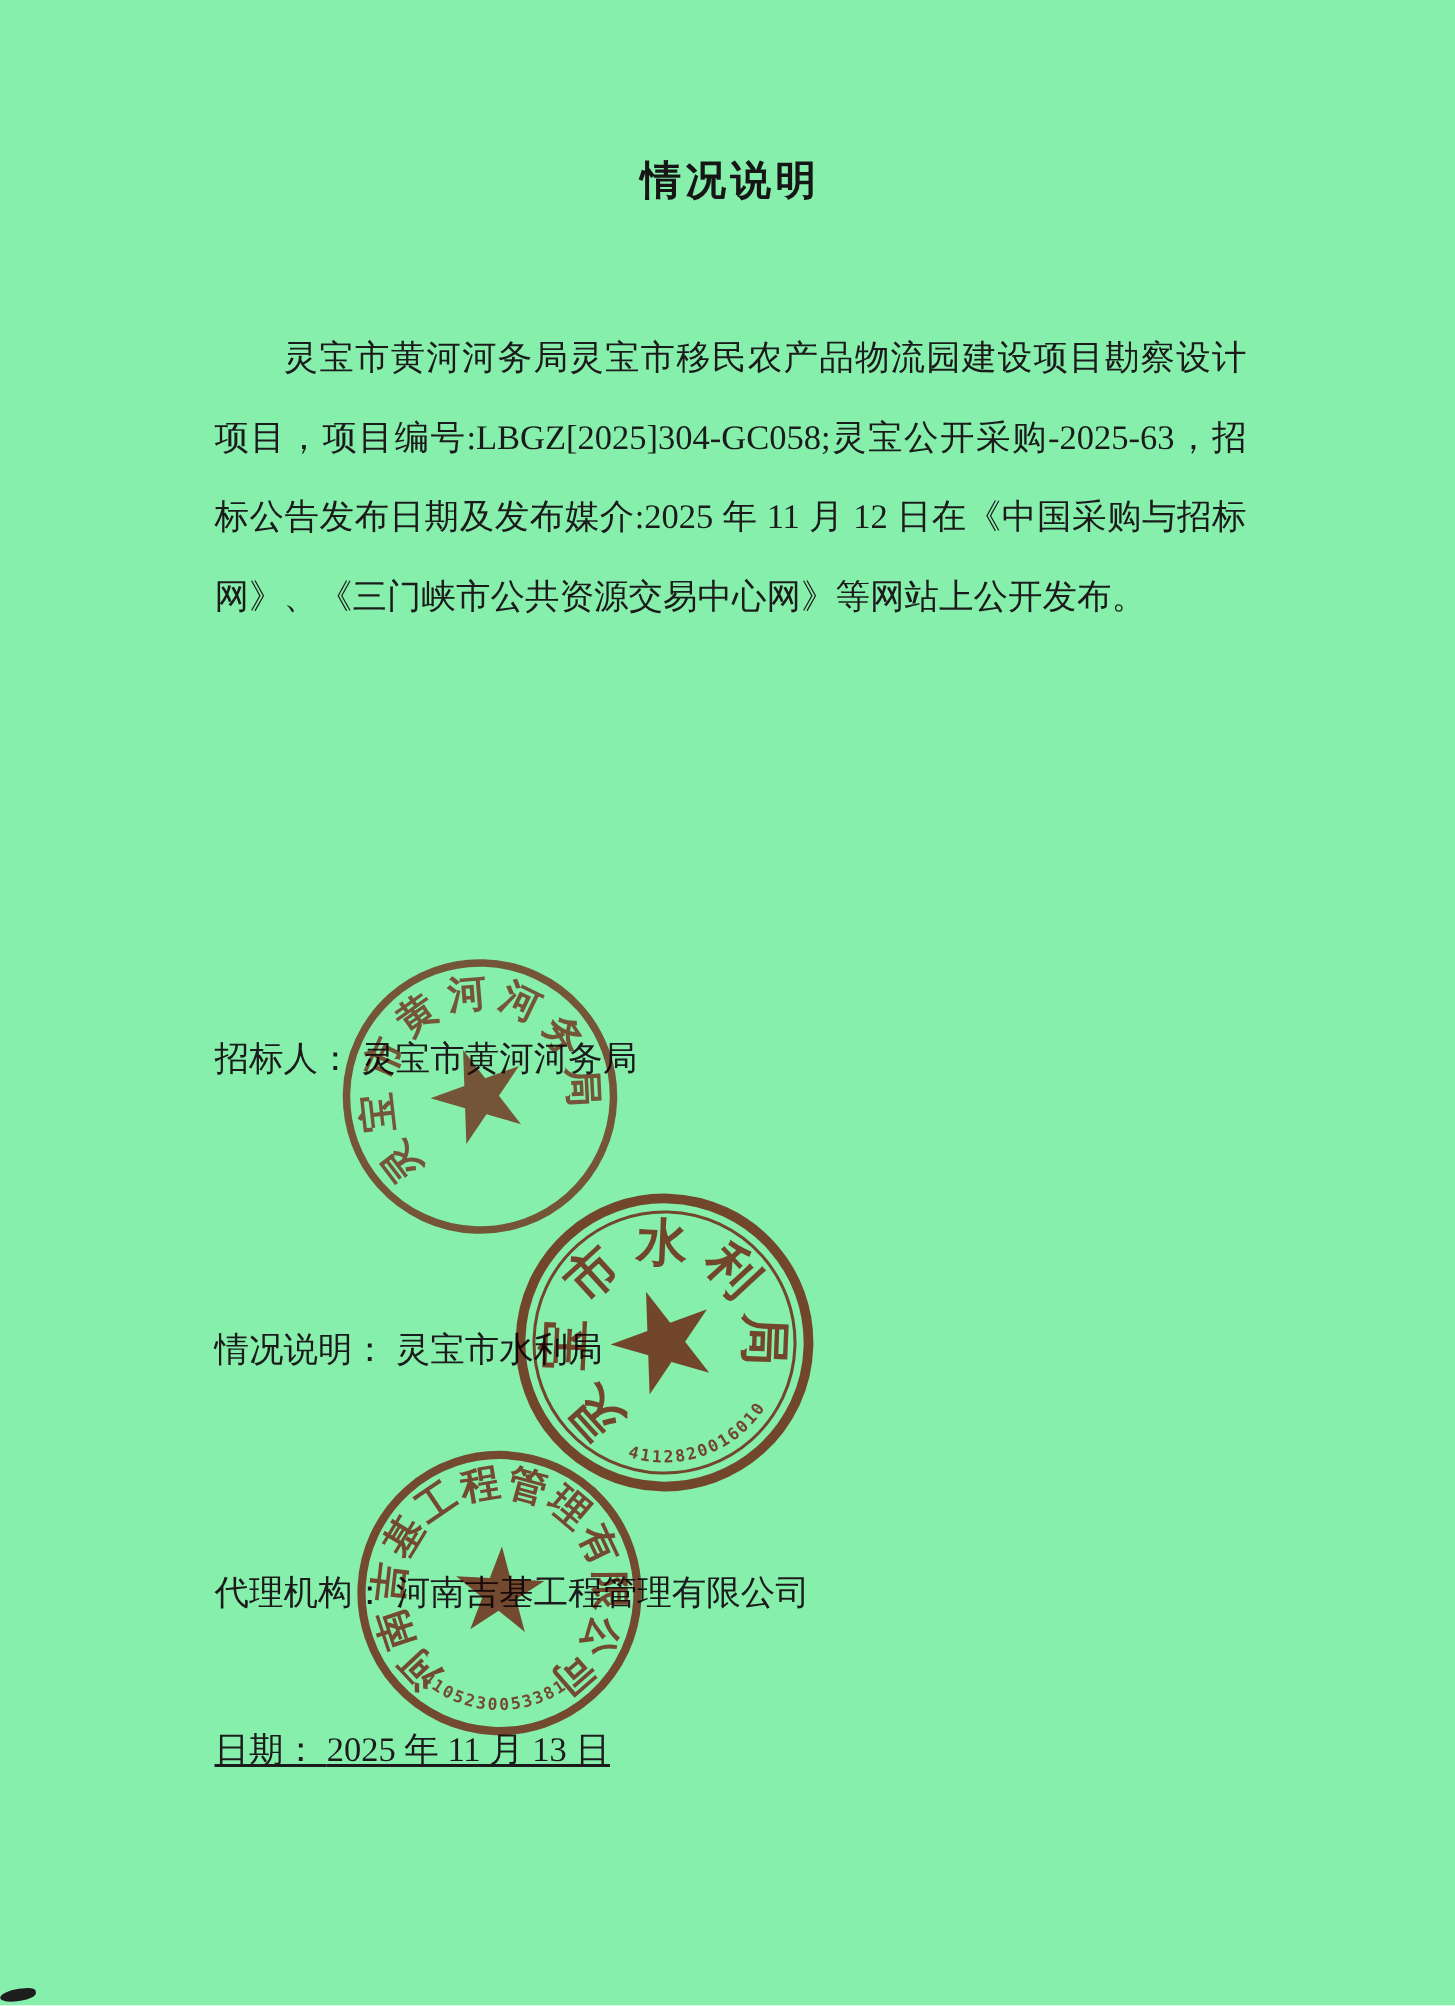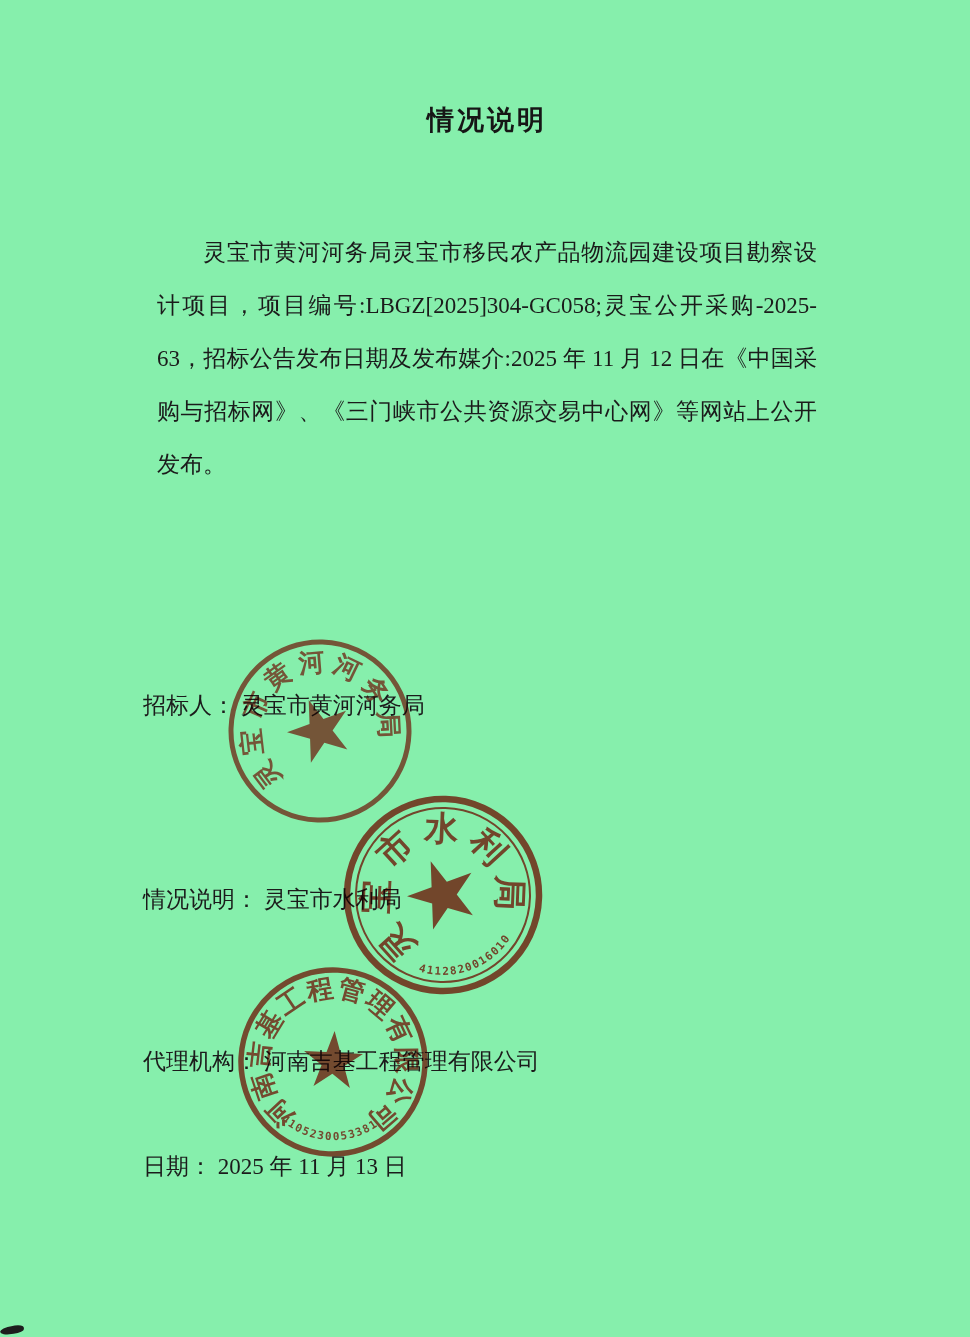--- a/index.html
+++ b/index.html
@@ -20,40 +20,40 @@
     font-weight:bold;
     font-size:27px;
     letter-spacing:3px;
     color:#161616;
   }
   .doc-body{
     position:absolute;
     left:143px;top:212px;width:688px;
   }
   .doc-body p{
-    margin:14px;
+    margin:0;
     font-size:23px;
     line-height:53px;
     text-align:justify;
     text-justify:inter-ideograph;
     text-indent:2em;
     color:#1b1b1b;
   }
   .sig-line{
     position:absolute;
     left:143px;
     font-size:23px;
     line-height:32px;
     white-space:nowrap;
     color:#1b1b1b;
   }
   .sig-bidder{top:690px;}
   .sig-supervisor{top:884px;}
   .sig-agency{top:1046px;}
-  .sig-date{top:1151px;}
+  .sig-date{top:1151px;text-decoration:underline;}
 
   .stamp{
     position:absolute;
     mix-blend-mode:multiply;
     pointer-events:none;
   }
   .stamp-1{left:205px;top:616px;opacity:.82;}
   .stamp-2{left:328px;top:780px;opacity:.9;}
   .stamp-3{left:218px;top:947px;opacity:.88;}
   .seal-ring{fill:none;stroke:#d5362b;}

